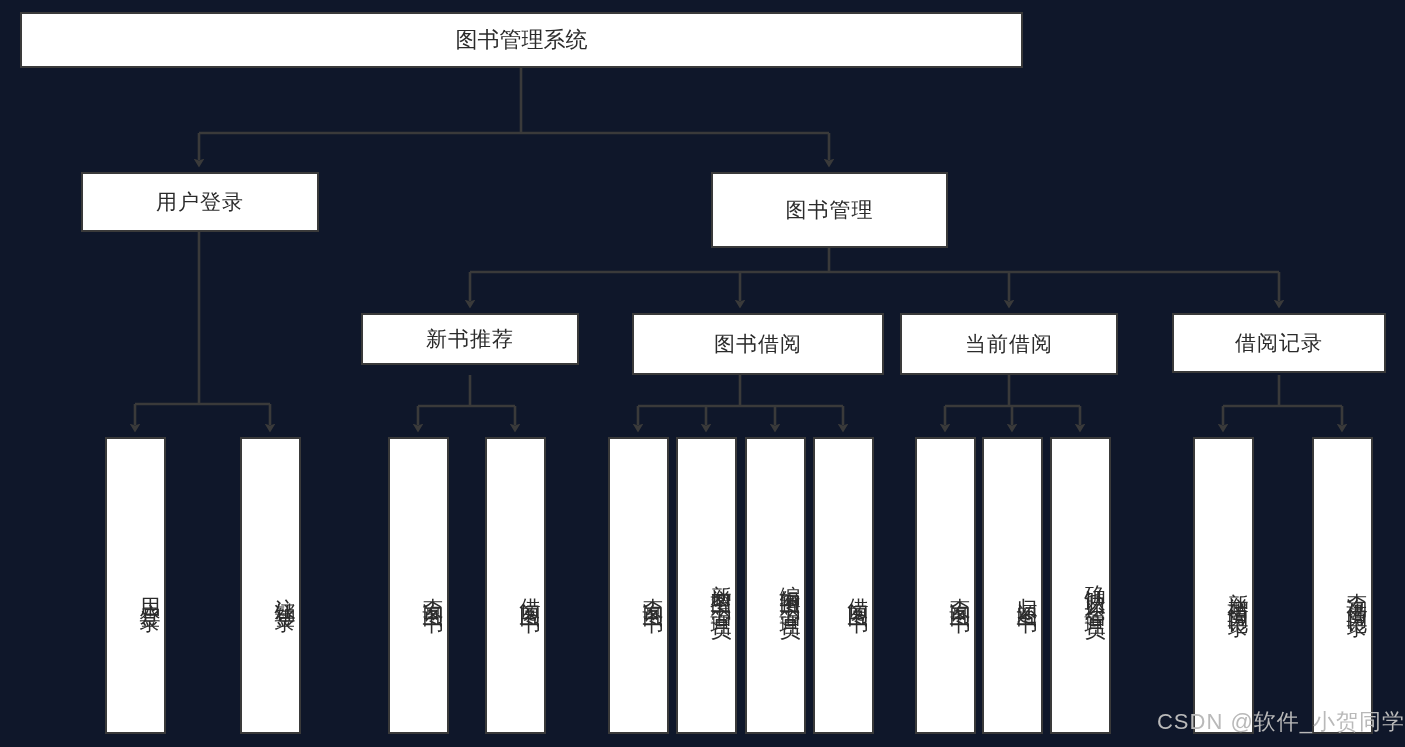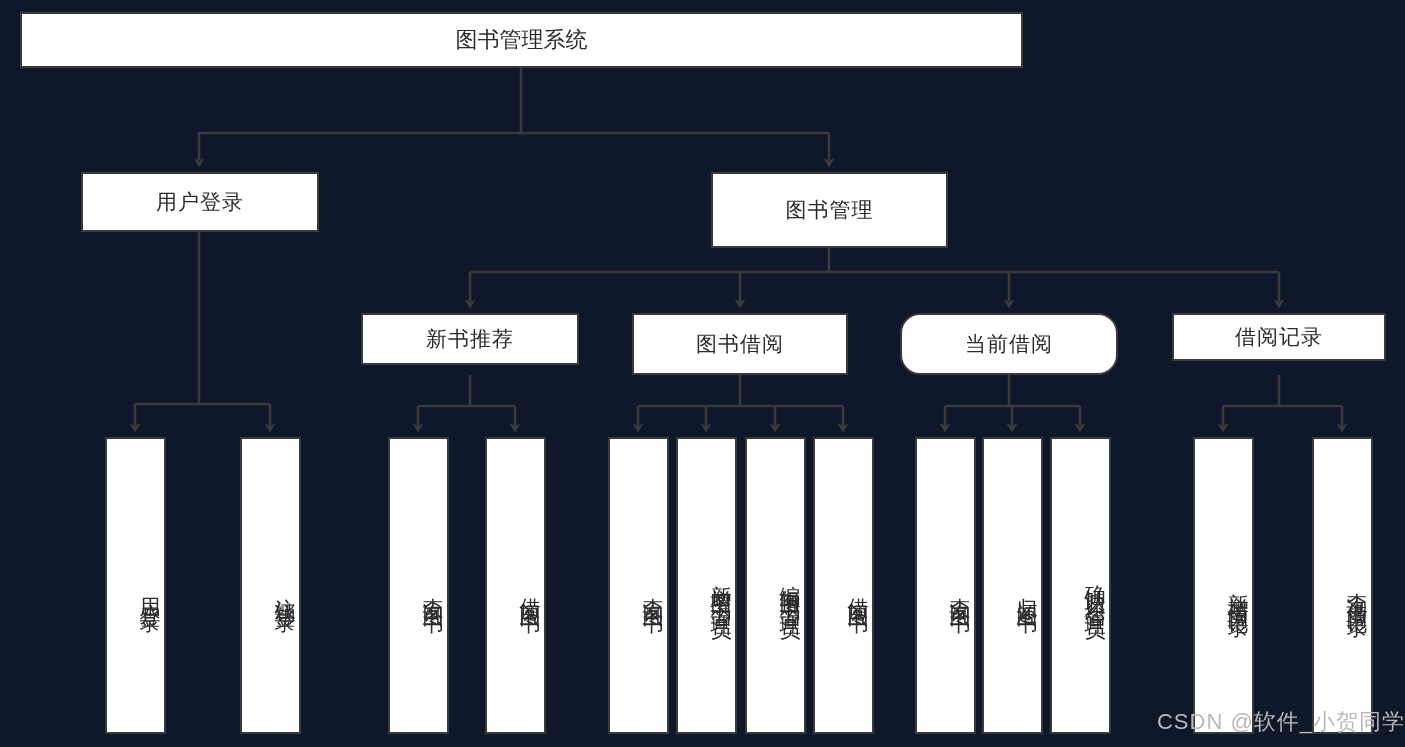--- a/index.html
+++ b/index.html
@@ -72,23 +72,23 @@
       <path d="M1342,406 L1342,425" marker-end="url(#arw)"></path>
     </g>
   </svg>
 
   <div class="node title" style="left:20px;top:12px;width:1003px;height:56px;">图书管理系统</div>
 
   <div class="node horiz" style="left:81px;top:172px;width:238px;height:60px;">用户登录</div>
   <div class="node horiz" style="left:711px;top:172px;width:237px;height:76px;">图书管理</div>
 
   <div class="node horiz" style="left:361px;top:313px;width:218px;height:52px;">新书推荐</div>
-  <div class="node horiz" style="left:632px;top:313px;width:216px;height:62px;">图书借阅</div>
-  <div class="node horiz" style="left:900px;top:313px;width:218px;height:62px;border-radius:20px;">当前借阅</div>
-  <div class="node horiz" style="left:1172px;top:313px;width:214px;height:48px;">借阅记录</div>
+  <div class="node horiz" style="left:632px;top:313px;width:252px;height:62px;">图书借阅</div>
+  <div class="node horiz" style="left:900px;top:313px;width:218px;height:62px;">当前借阅</div>
+  <div class="node horiz" style="left:1172px;top:313px;width:214px;height:60px;">借阅记录</div>
 
   <div class="node vert" style="left:105px;top:437px;width:61px;height:297px;">用户登录</div>
   <div class="node vert" style="left:240px;top:437px;width:61px;height:297px;">注销登录</div>
 
   <div class="node vert" style="left:388px;top:437px;width:61px;height:297px;">查询图书</div>
   <div class="node vert" style="left:485px;top:437px;width:61px;height:297px;">借阅图书</div>
 
   <div class="node vert" style="left:608px;top:437px;width:61px;height:297px;">查询图书</div>
   <div class="node vert" style="left:676px;top:437px;width:61px;height:297px;">新增图书（管理员）</div>
   <div class="node vert" style="left:745px;top:437px;width:61px;height:297px;">编辑图书（管理员）</div>

